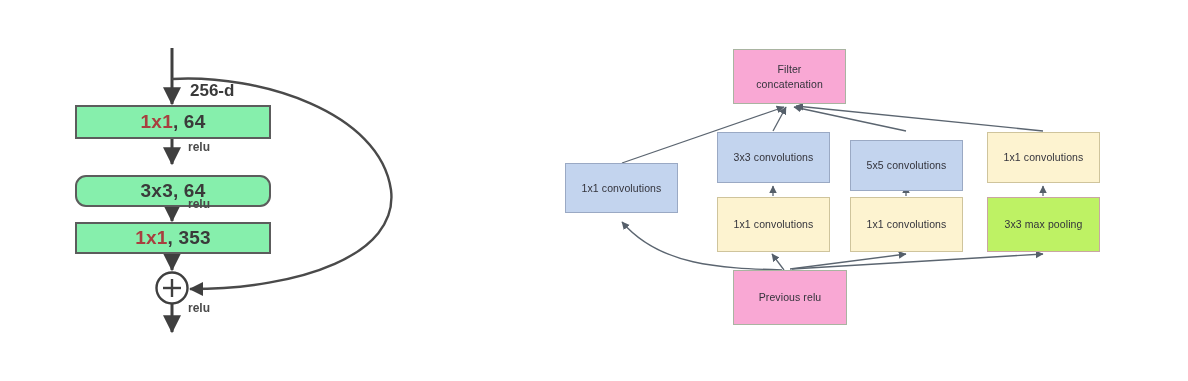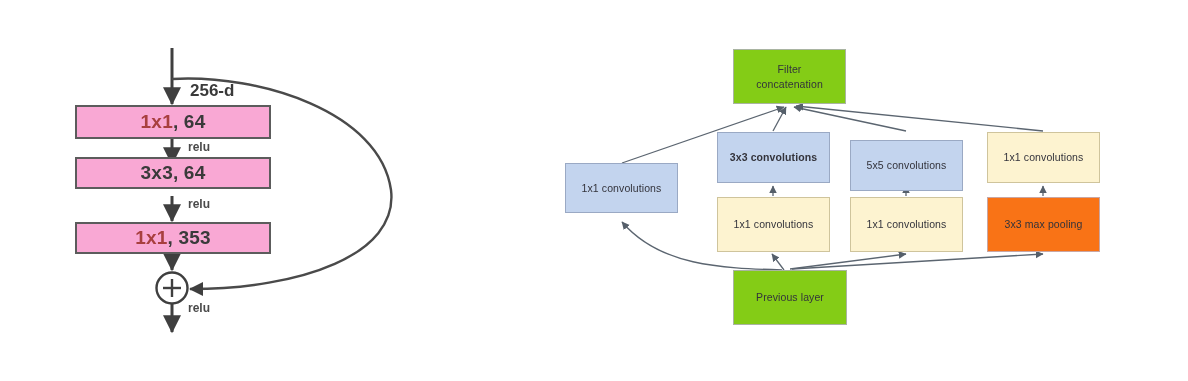--- a/index.html
+++ b/index.html
@@ -21,21 +21,21 @@
     left: 0;
     top: 0;
     width: 1188px;
     height: 381px;
   }
   
   .res-box {
     position: absolute;
     box-sizing: border-box;
     border: 2px solid #5c5c5c;
-    background: #f9a8d4;
+    background: #86efac;
     display: flex;
     align-items: center;
     justify-content: center;
     color: #3a3a3a;
     font-size: 19px;
     font-weight: 700;
     letter-spacing: 0.2px;
     white-space: nowrap;
   }
   .res-box .kred { color: #a83f3f; }
@@ -59,24 +59,24 @@
     display: flex;
     align-items: center;
     justify-content: center;
     text-align: center;
     color: #33333b;
     font-size: 10.5px;
     font-weight: 400;
     line-height: 1.35;
     letter-spacing: 0.1px;
   }
-  .inc-box.green  { background: #84cc16; border-color: #a9b4a1; }
+  .inc-box.green  { background: #f9a8d4; border-color: #a9b4a1; }
   .inc-box.blue   { background: #c3d4ee; border-color: #9aa9c4; }
   .inc-box.yellow { background: #fdf3d0; border-color: #cfc49c; }
-  .inc-box.pink   { background: #f97316; border-color: #c9a6a3; }
+  .inc-box.pink   { background: #bef264; border-color: #c9a6a3; }
 </style>
 </head>
 <body>
 
 <svg id="canvas" viewBox="0 0 1188 381" xmlns="http://www.w3.org/2000/svg">
   <defs>
     <marker id="ah-dark" markerWidth="8" markerHeight="8" refX="5.6" refY="3" orient="auto" markerUnits="strokeWidth">
       <path d="M0,0 L6,3 L0,6 z" fill="#3f3f3f"></path>
     </marker>
     <marker id="ah-thin" markerWidth="8" markerHeight="8" refX="5.6" refY="3" orient="auto" markerUnits="strokeWidth">
@@ -117,21 +117,21 @@
 
 <div class="res-label dim" style="left:190px; top:33px;margin-top:48px;">256-d</div>
 
 <div class="res-box" style="left:75px; top:105px; width:196px; height:34px;">
   <span class="kred">1x1</span>
     <span class="krest">, 64</span>
 </div>
 
 <div class="res-label" style="left:188px; top:140px;">relu</div>
 
-<div class="res-box" style="left:75px; top:157px; width:196px; height:32px;">
+<div class="res-box" style="left:75px; top:175px; width:196px; height:32px;border-radius:11px;">
   <span class="krest">3x3</span>
     <span class="krest">, 64</span>
 </div>
 
 <div class="res-label" style="left:188px; top:197px;">relu</div>
 
 <div class="res-box" style="left:75px; top:222px; width:196px; height:32px;">
   <span class="kred">1x1</span>
     <span class="krest">, 353</span>
 </div>
@@ -142,21 +142,21 @@
   <div>
     <span>Filter</span><br>
     <span>concatenation</span>
   </div>
 </div>
 
 <div class="inc-box blue" style="left:565px; top:163px; width:113px; height:50px;">
   <span>1x1 convolutions</span>
 </div>
 
-<div class="inc-box blue" style="left:717px; top:132px; width:113px; height:51px;font-weight:bold;">
+<div class="inc-box blue" style="left:717px; top:132px; width:113px; height:51px;">
   <span>3x3 convolutions</span>
 </div>
 <div class="inc-box yellow" style="left:717px; top:197px; width:113px; height:55px;">
   <span>1x1 convolutions</span>
 </div>
 
 <div class="inc-box blue" style="left:850px; top:140px; width:113px; height:51px;">
   <span>5x5 convolutions</span>
 </div>
 <div class="inc-box yellow" style="left:850px; top:197px; width:113px; height:55px;">
@@ -164,14 +164,14 @@
 </div>
 
 <div class="inc-box yellow" style="left:987px; top:132px; width:113px; height:51px;">
   <span>1x1 convolutions</span>
 </div>
 <div class="inc-box pink" style="left:987px; top:197px; width:113px; height:55px;">
   <span>3x3 max pooling</span>
 </div>
 
 <div class="inc-box green" style="left:733px; top:270px; width:114px; height:55px;">
-  <span>Previous layer</span>
+  <span>Previous relu</span>
 </div>
 
 </body></html>

